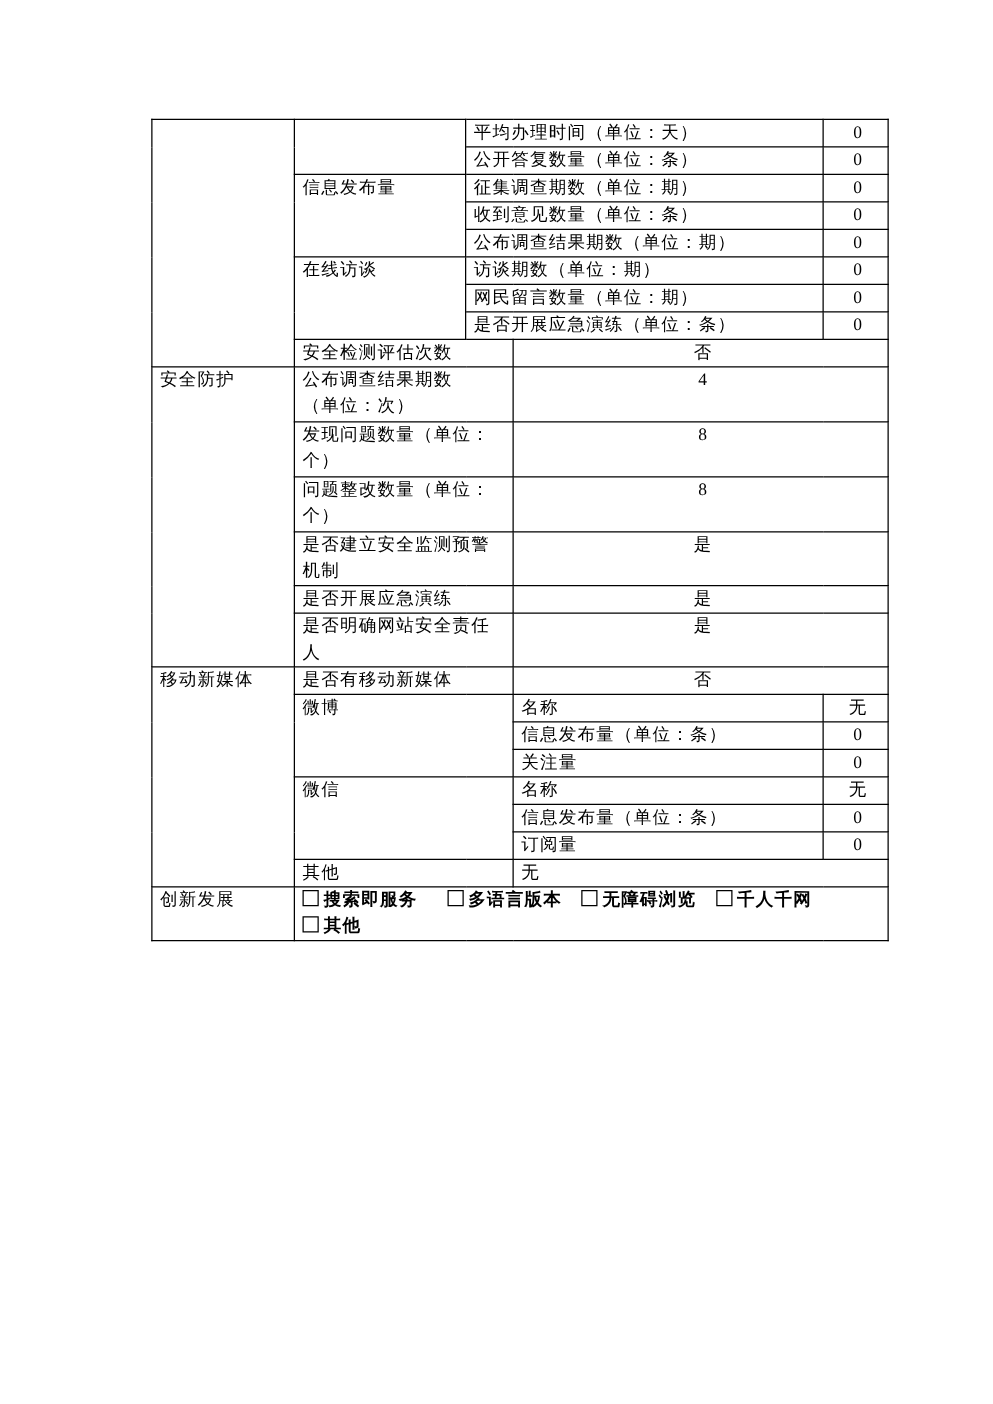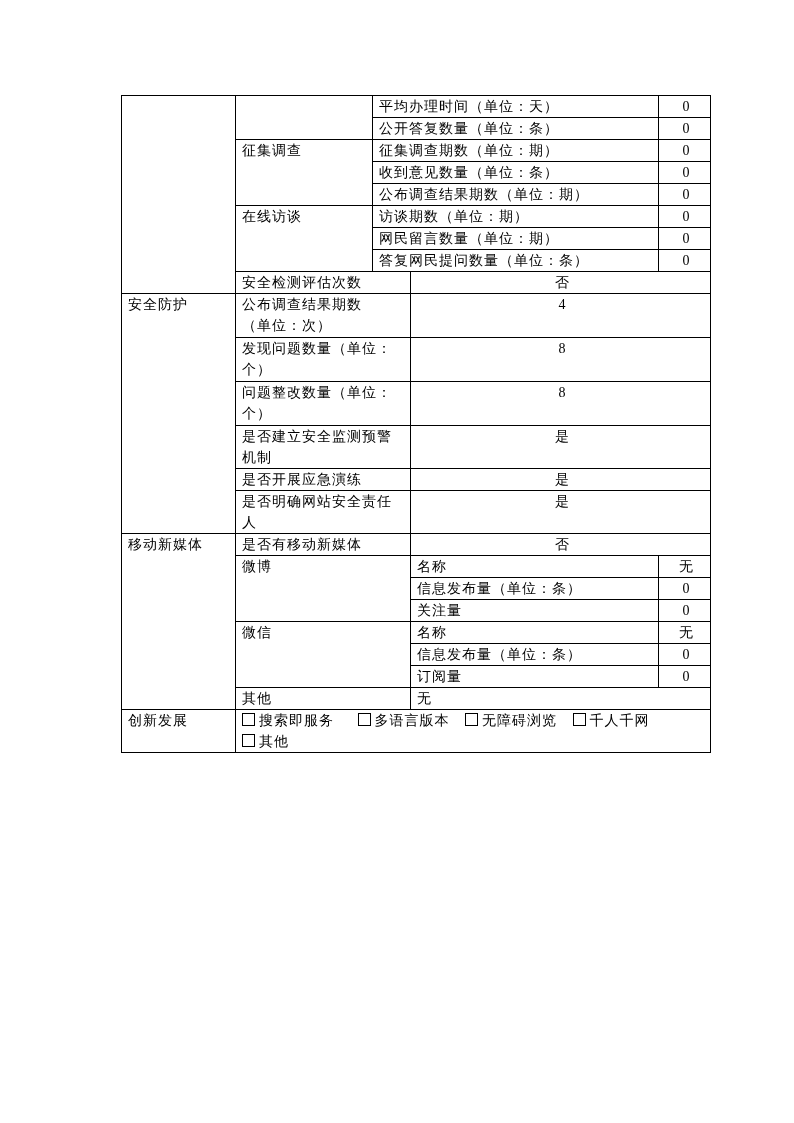--- a/index.html
+++ b/index.html
@@ -55,21 +55,21 @@
   }
   
   td.valleft { text-align: left; }
   
   td.gr { border-right-color: #a6a6a6; }
   td.gl { border-left-color: #a6a6a6; }
   
   td.sec { padding-top: 2px; }
   td.sec-mobile { padding-top: 24px; }
   td.sec-middle { vertical-align: middle; }
-  td.innov { vertical-align: middle; padding-left: 8px; }
+  td.innov { vertical-align: middle; padding-left: 8px; font-weight: bold; }
   
   .cb {
     display: inline-block;
     width: 11px;
     height: 11px;
     border: 1px solid #000000;
     margin-right: 4px;
     position: relative;
     top: 1px;
   }
@@ -96,21 +96,21 @@
       <td rowspan="2"></td>
       <td colspan="2" class="gr">平均办理时间（单位：天）</td>
       <td class="val gl">0</td>
     </tr>
     <tr class="h21">
       <td colspan="2" class="gr">公开答复数量（单位：条）</td>
       <td class="val gl">0</td>
     </tr>
 
     <tr class="h21">
-      <td rowspan="3">征集调查</td>
+      <td rowspan="3">信息发布量</td>
       <td colspan="2" class="gr">征集调查期数（单位：期）</td>
       <td class="val gl">0</td>
     </tr>
     <tr class="h21">
       <td colspan="2" class="gr">收到意见数量（单位：条）</td>
       <td class="val gl">0</td>
     </tr>
     <tr class="h21">
       <td colspan="2" class="gr">公布调查结果期数（单位：期）</td>
       <td class="val gl">0</td>
@@ -119,21 +119,21 @@
     <tr class="h21">
       <td rowspan="3">在线访谈</td>
       <td colspan="2" class="gr">访谈期数（单位：期）</td>
       <td class="val gl">0</td>
     </tr>
     <tr class="h21">
       <td colspan="2" class="gr">网民留言数量（单位：期）</td>
       <td class="val gl">0</td>
     </tr>
     <tr class="h21">
-      <td colspan="2" class="gr">答复网民提问数量（单位：条）</td>
+      <td colspan="2" class="gr">是否开展应急演练（单位：条）</td>
       <td class="val gl">0</td>
     </tr>
 
     <tr class="h21">
       <td colspan="2">安全检测评估次数</td>
       <td colspan="2" class="valwide">否</td>
     </tr>
 
     <tr class="h44">
       <td rowspan="6" class="sec">安全防护</td>

